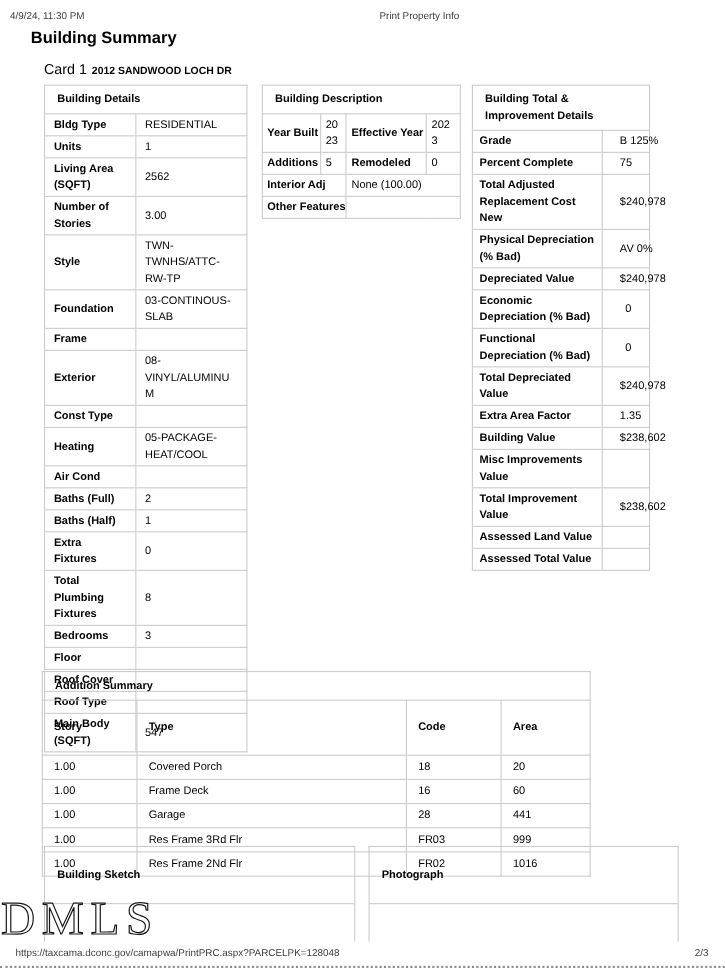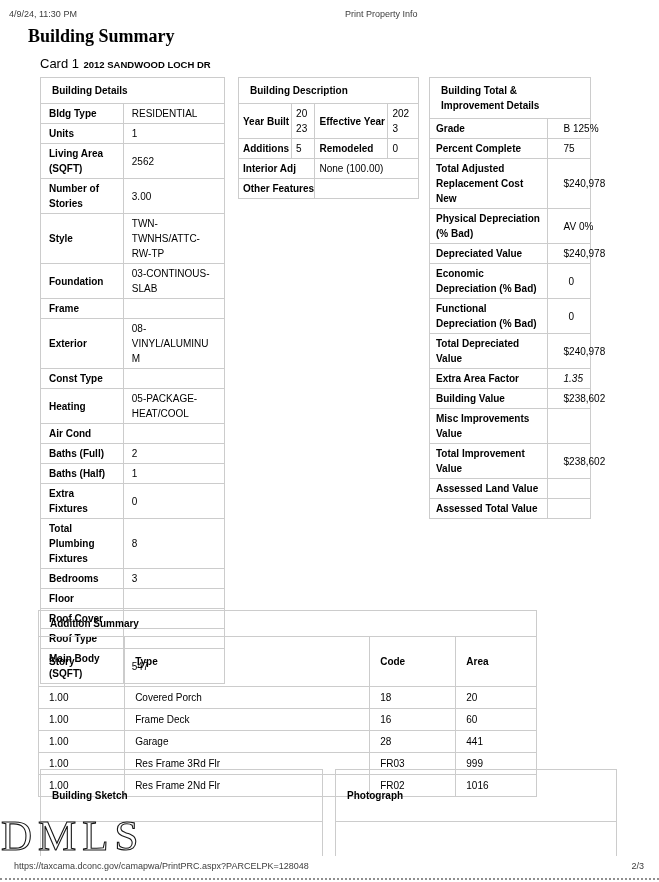--- a/index.html
+++ b/index.html
@@ -10,21 +10,21 @@
     font-family: "Liberation Sans", sans-serif;
     color: #000;
     overflow: hidden;
   }
   .meta-text { font-size: 9px; color: #3d3d3d; }
   .hdr-date { position: absolute; left: 9px; top: 9px; }
   .hdr-title { position: absolute; left: 345px; top: 9px; }
 
   .page-heading {
     position: absolute; left: 28px; top: 26px;
-    font-size: 18px; font-weight: bold; font-family: Liberation Serif, serif;
+    font-size: 15px; font-weight: bold;
   }
   .card-line { position: absolute; left: 40px; top: 54px; }
   .card-label { font-size: 13px; }
   .card-address { font-size: 9.5px; font-weight: bold; }
 
   table { border-collapse: collapse; table-layout: fixed; font-size: 10px; }
   td, th { border: 1px solid #ccc; vertical-align: middle; line-height: 15px; overflow-wrap: break-word; }
   th.tbl-title { text-align: left; font-size: 10px; font-weight: bold; padding: 5px 11px; }
 
   .tables-row { position: absolute; left: 40px; top: 77px; display: flex; align-items: flex-start; }
@@ -257,21 +257,21 @@
         <tr>
           <td class="lbl">Functional Depreciation (% Bad)</td>
           <td class="val" style="text-align: right;">0</td>
         </tr>
         <tr>
           <td class="lbl">Total Depreciated Value</td>
           <td class="val" style="text-align: right;">$240,978</td>
         </tr>
         <tr>
           <td class="lbl">Extra Area Factor</td>
-          <td class="val" style=" font-style: italic;">1.35</td>
+          <td class="val" style="">1.35</td>
         </tr>
         <tr>
           <td class="lbl">Building Value</td>
           <td class="val" style="text-align: right;">$238,602</td>
         </tr>
         <tr>
           <td class="lbl">Misc Improvements Value</td>
           <td class="val" style="text-align: right;"></td>
         </tr>
         <tr>

